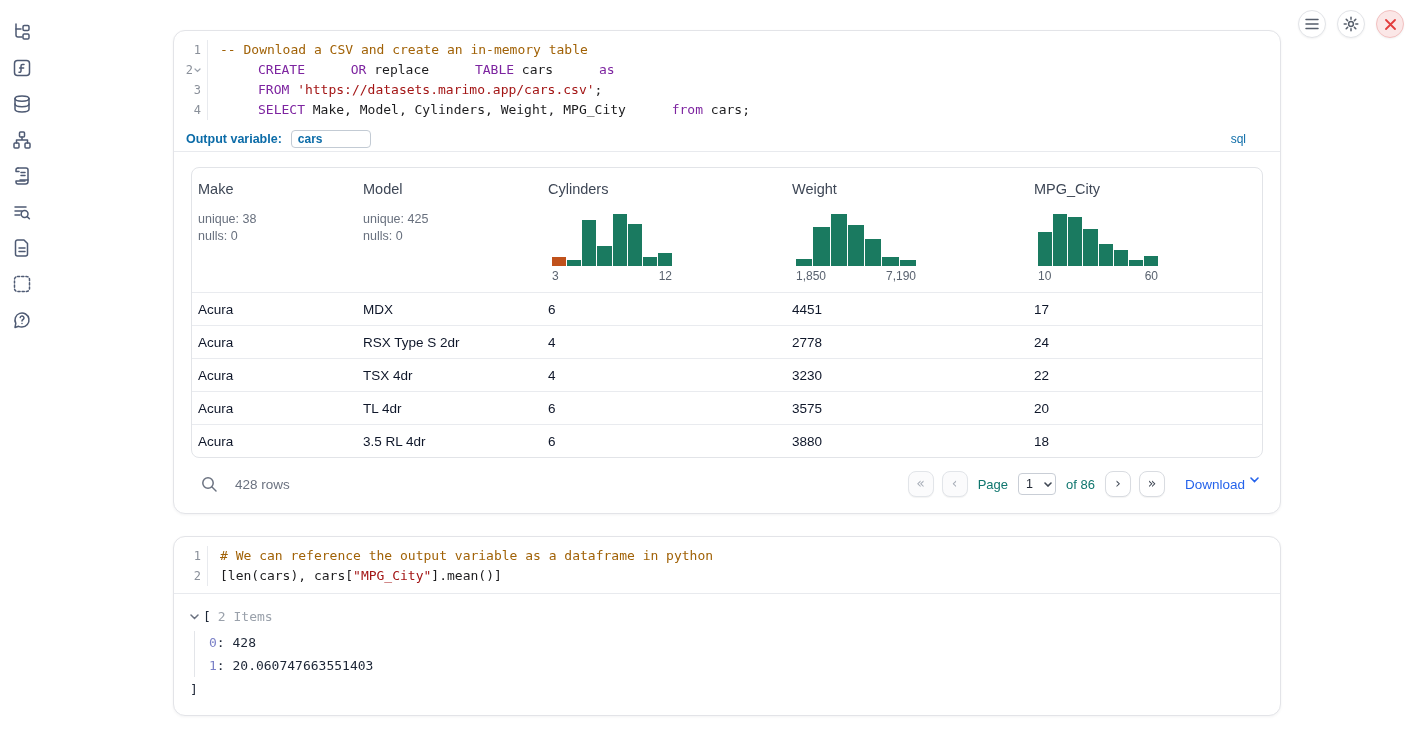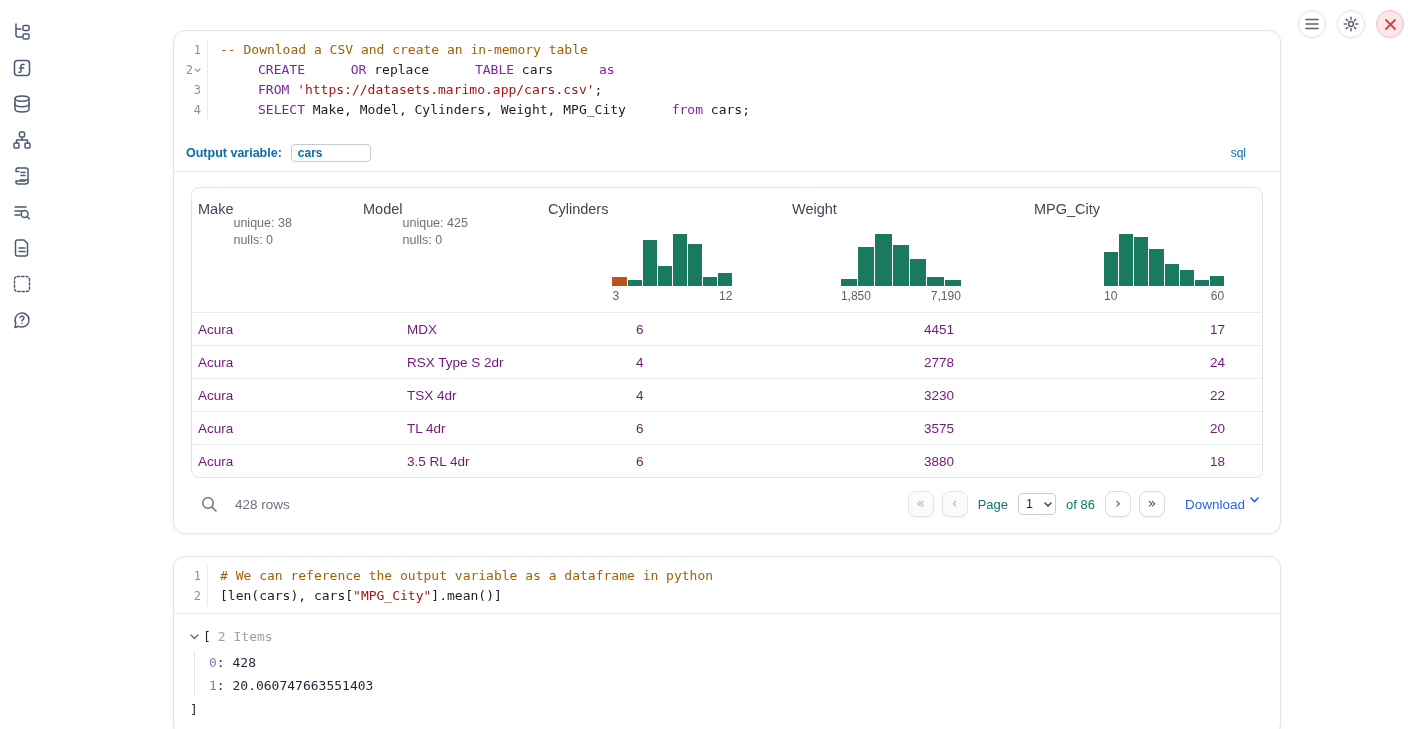--- a/index.html
+++ b/index.html
@@ -30,39 +30,39 @@
   
   .code-area{padding:9px 0 7px;font-family:"DejaVu Sans Mono", monospace;font-size:13px;color:#1d1d1f;}
   .code-row{display:flex;line-height:20px;white-space:pre;}
   .ln{flex:0 0 34px;text-align:right;padding-right:6px;border-right:1px solid #e8eaee;margin-right:12px;
     color:#8a909a;font-size:12px;}
   .ln svg{margin-left:1px;vertical-align:1px;}
   .tok-kw{color:#7d24a0;margin-left:38px;}
   .tok-str{color:#a31515;}
   .tok-comment{color:#a16207;}
   
-  .outvar-row{display:flex;align-items:center;gap:9px;padding:3px 12px 9px;border-bottom:1px solid #e8eaee;margin-top:14px;}
+  .outvar-row{display:flex;align-items:center;gap:9px;padding:3px 12px 3px;border-bottom:1px solid #e8eaee;}
   .outvar-label{color:#0c6ca8;font-weight:bold;font-size:12.5px;}
   .outvar-input{width:80px;height:18px;border:1px solid #c3cbd4;border-radius:4px;padding:1px 6px;
     color:#0c6ca8;font-weight:bold;font-size:12px;font-family:"Liberation Sans",sans-serif;outline:none;}
   .lang-badge{margin-left:auto;margin-right:22px;color:#0c6ca8;font-weight:normal;font-size:12px;}
   
   .cell-output{padding:15px 17px 10px;}
   .data-table{border:1px solid #e2e4e8;border-radius:8px;overflow:hidden;background:#fff;}
   .tgrid{display:grid;grid-template-columns:165px 185px 244px 242px 1fr;}
   .thead{height:124px;}
-  .col-head{padding:13px 8px 9px 6px;display:flex;cursor:pointer;}
+  .col-head{padding:13px 8px 9px 6px;display:flex;flex-direction:column;cursor:pointer;}
   .col-title{font-size:14.5px;color:#3e4756;}
   .col-stats div{margin-top:0;font-size:12.5px;color:#68707e;line-height:17px;}
   .col-stats{margin-top:14px;}
   .hist-wrap{margin-top:auto;width:120px;margin-left:4px;}
   .hist{display:flex;align-items:flex-end;gap:1px;height:52px;}
   .hist .bar{flex:1;background:#1a7a60;}
   .hist-labels{display:flex;justify-content:space-between;font-size:12px;color:#59626f;margin-top:3px;}
-  .trow{height:33px;align-items:center;border-top:1px solid #e9ebef;font-size:13.5px;color:#701a75;gap:44px;}
+  .trow{height:33px;align-items:center;border-top:1px solid #e9ebef;font-size:13.5px;color:#0f172a;}
   .trow .td{padding-left:6px;overflow:hidden;white-space:nowrap;}
   
   .table-footer{display:flex;align-items:center;padding:13px 4px 6px;}
   .tf-left{display:flex;align-items:center;gap:17px;color:#6b7280;font-size:13.5px;padding-left:6px;}
   .tf-left svg{stroke:#6b7280;fill:none;stroke-width:1.5;stroke-linecap:round;cursor:pointer;}
   .tf-right{margin-left:auto;display:flex;align-items:center;gap:8px;}
   .pg-btn{width:26px;height:26px;border:1px solid #d9dce1;border-radius:8px;background:#fff;
     display:flex;align-items:center;justify-content:center;font-size:14px;color:#444c59;
     box-shadow:0 1px 1px rgba(0,0,0,.05);cursor:pointer;font-family:"DejaVu Sans",sans-serif;padding:0 0 2px 0;}
   .pg-btn.disabled{color:#a8aeb8;background:#fbfbfc;border-color:#e2e5e9;}

